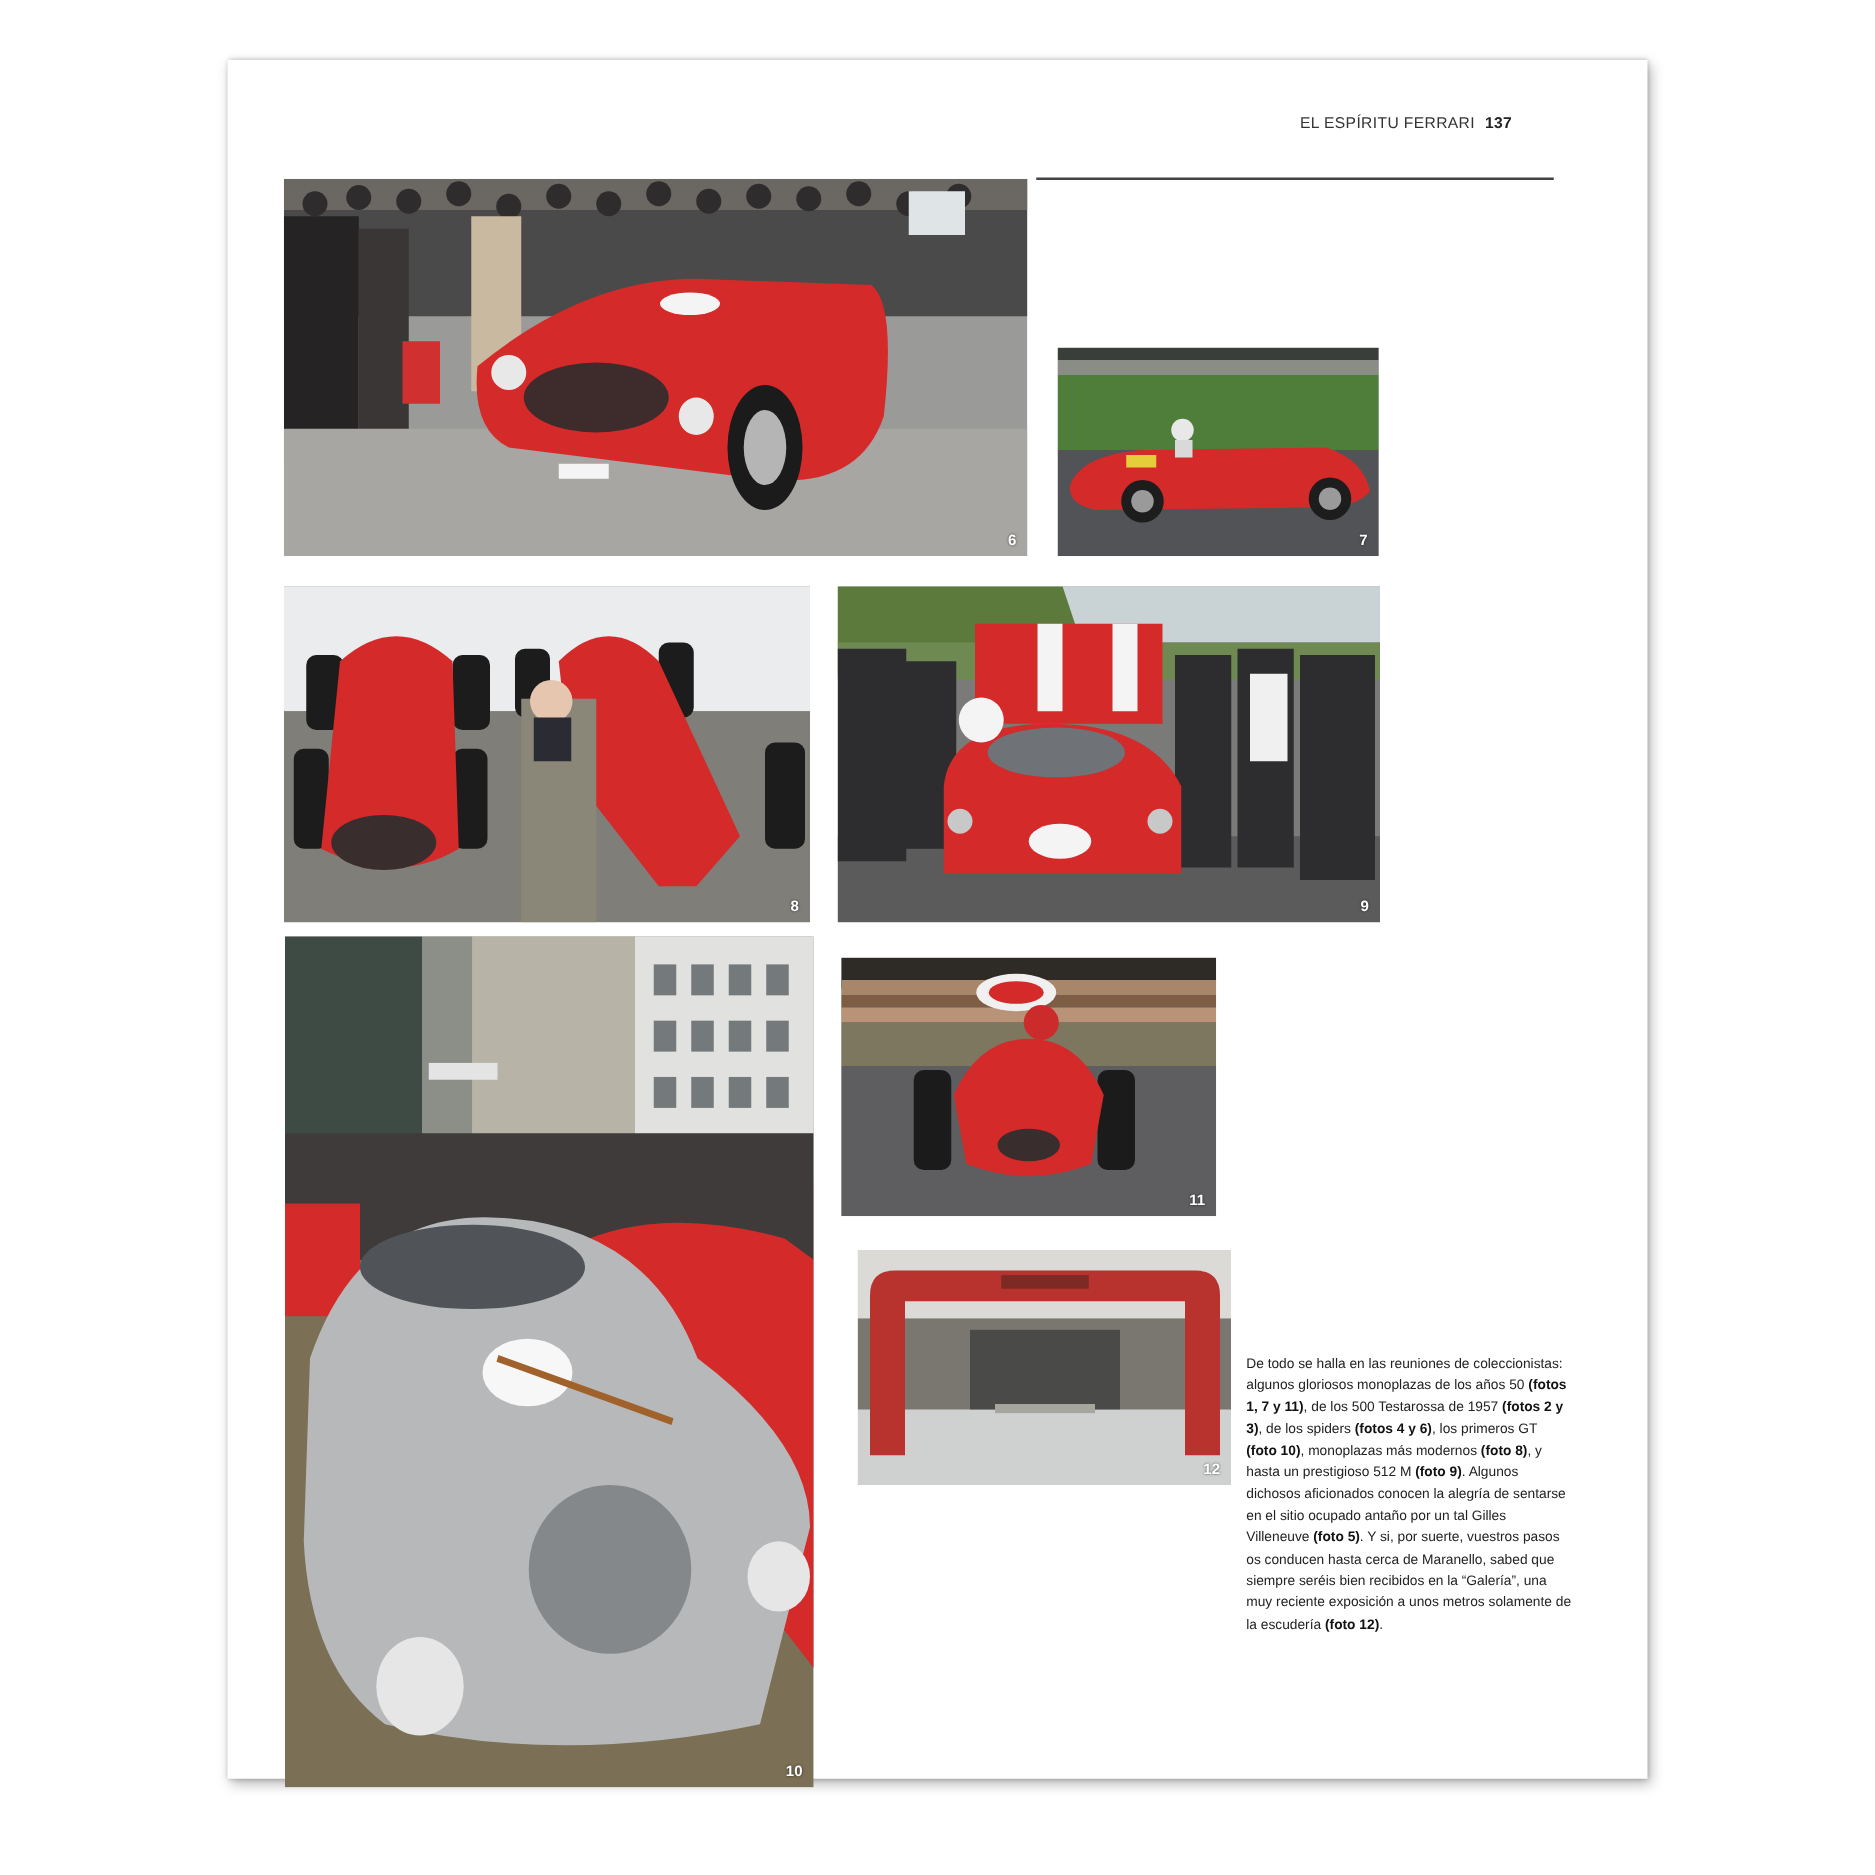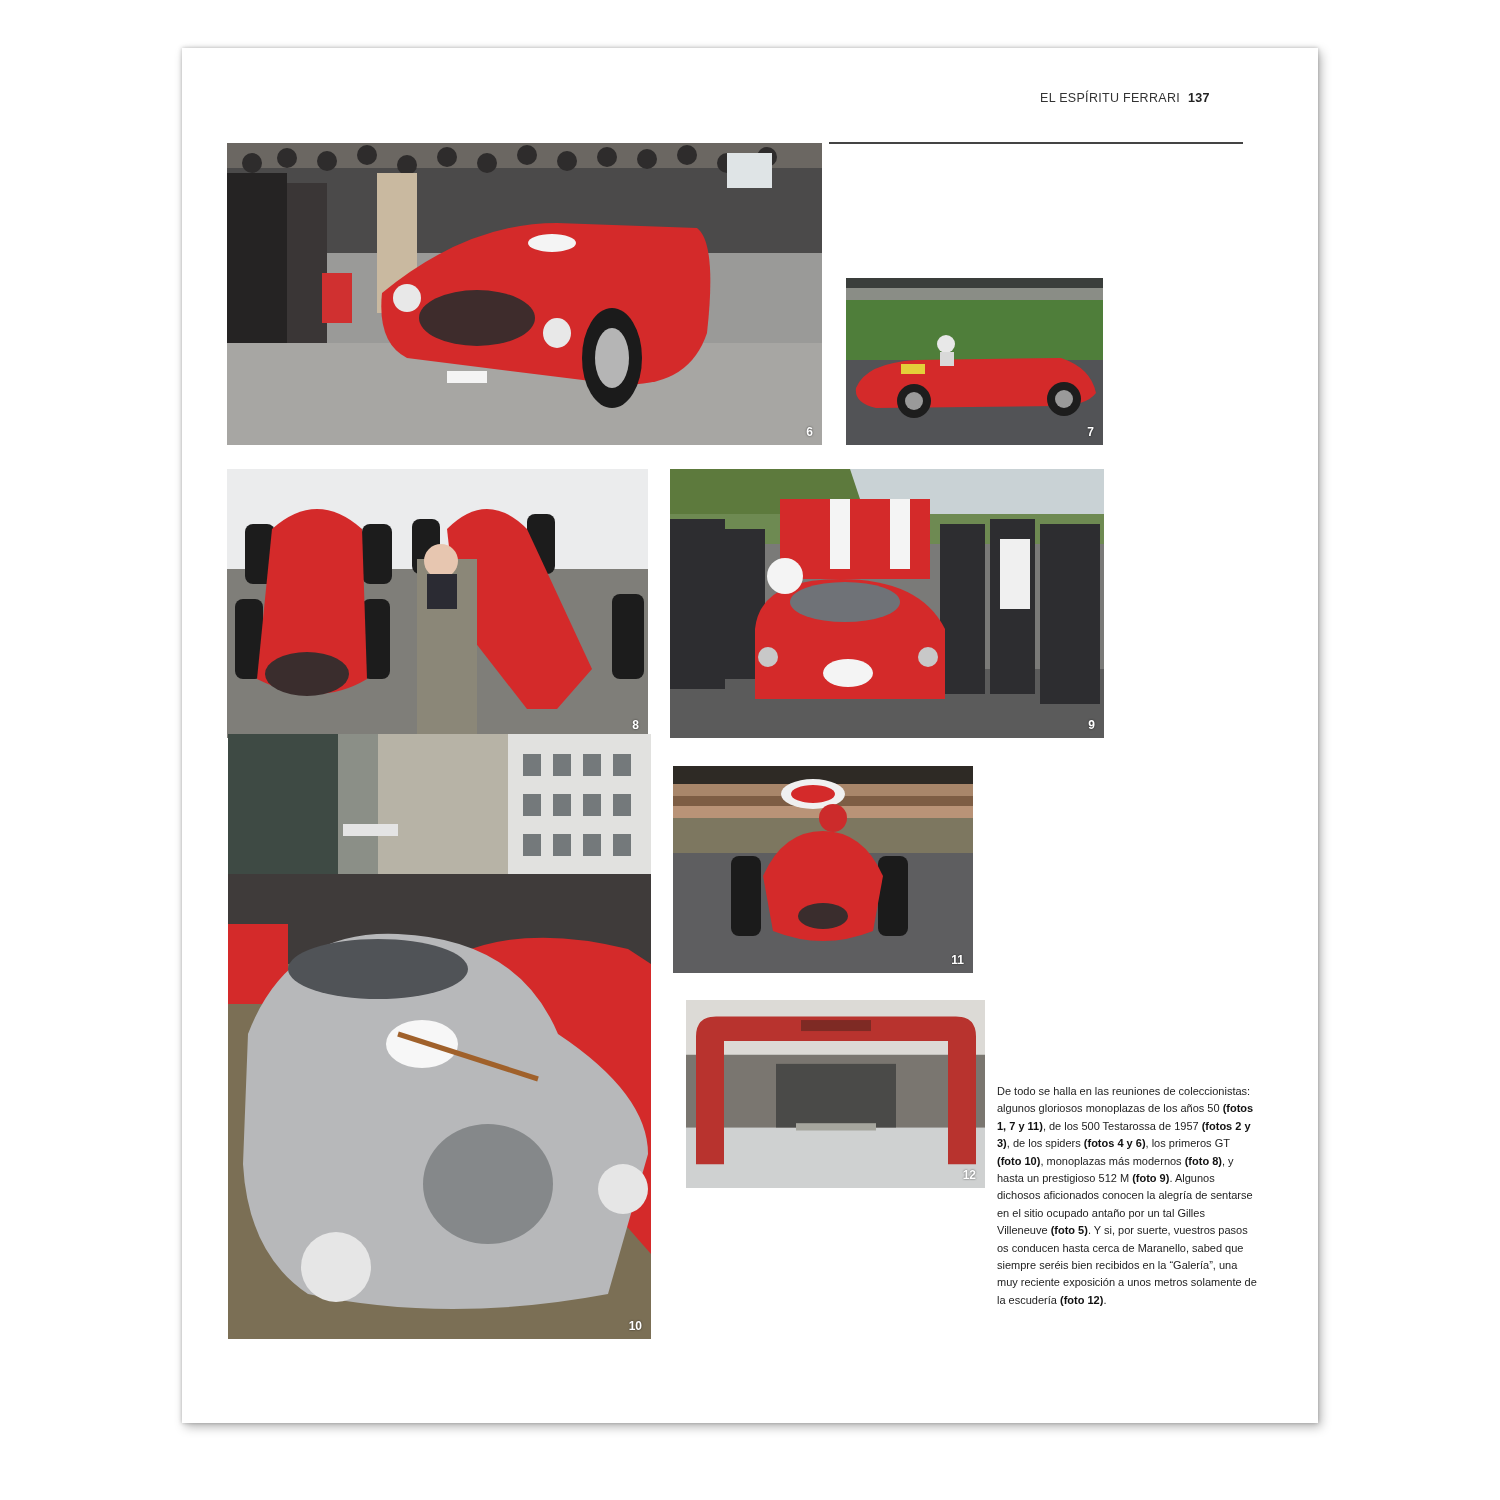--- a/index.html
+++ b/index.html
@@ -144,21 +144,21 @@
     <path d="M85 160 Q90 110 170 110 Q250 110 275 160 L275 230 L85 230 Z" fill="#d42a2a"></path>
     <ellipse cx="175" cy="133" rx="55" ry="20" fill="#6f7277"></ellipse>
     <ellipse cx="178" cy="204" rx="25" ry="14" fill="#f4f4f4"></ellipse>
     <circle cx="98" cy="188" r="10" fill="#c8c8c8"></circle>
     <circle cx="258" cy="188" r="10" fill="#c8c8c8"></circle>
     <circle cx="115" cy="107" r="18" fill="#f4f4f4"></circle>
   </svg>
   <span class="num">9</span>
 </div>
 
-<div class="photo" style="left:228px;top:734px;width:423px;height:605px;">
+<div class="photo" style="left:228px;top:749px;width:423px;height:681px;">
   <svg viewBox="0 0 423 605" preserveAspectRatio="none">
     <rect width="423" height="605" fill="#7b6f55"></rect>
     <rect width="423" height="180" fill="#cdd3d6"></rect>
     <rect x="0" y="0" width="110" height="160" fill="#3e4a44"></rect>
     <rect x="110" y="0" width="40" height="170" fill="#8b8f87"></rect>
     <rect x="150" y="0" width="130" height="160" fill="#b7b3a6"></rect>
     <rect x="280" y="0" width="143" height="170" fill="#e1e1df"></rect>
     <g fill="#74797b">
       <rect x="295" y="20" width="18" height="22"></rect>
         <rect x="325" y="20" width="18" height="22"></rect>

